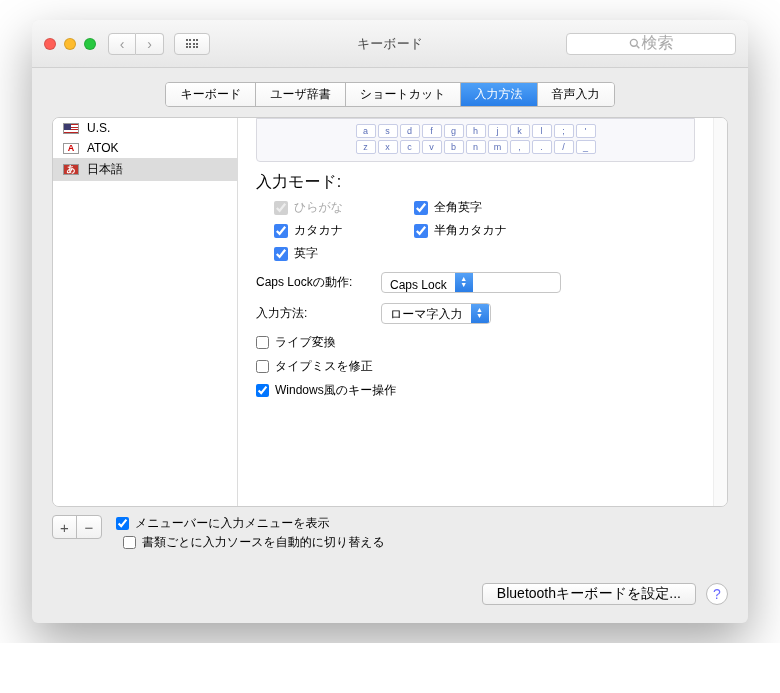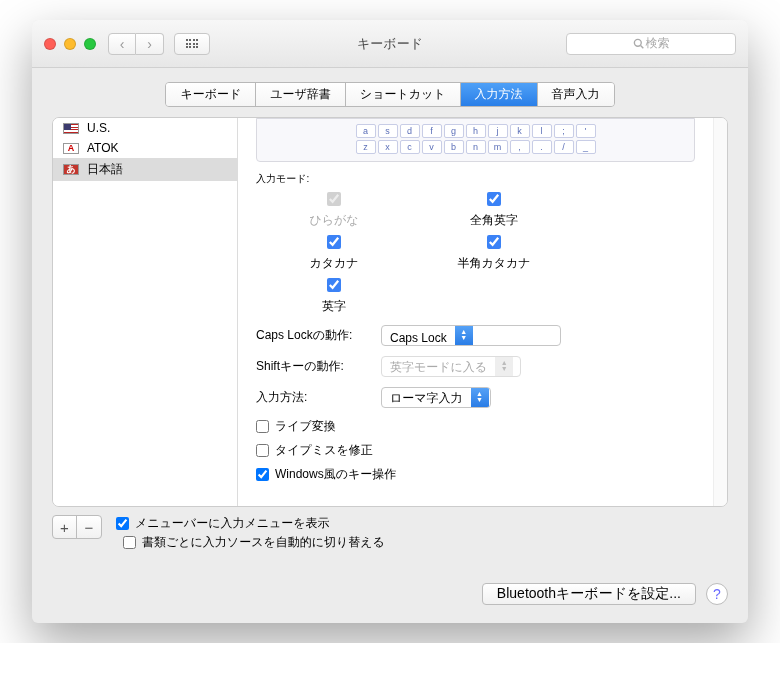--- a/index.html
+++ b/index.html
@@ -12,44 +12,44 @@
 .dot.yellow { background: #febc2e; }
 .dot.green { background: #28c840; }
 .nav-btns { display: flex; margin-left: 12px; }
 .nav-btn { width: 28px; height: 22px; background: linear-gradient(#fff,#f1f1f1); border: 1px solid #c8c8c8; display: flex; align-items: center; justify-content: center; color: #999; font-size: 14px; }
 .nav-btn:first-child { border-radius: 4px 0 0 4px; }
 .nav-btn:last-child { border-radius: 0 4px 4px 0; border-left: none; }
 .grid-btn { width: 36px; height: 22px; background: linear-gradient(#fff,#f1f1f1); border: 1px solid #c8c8c8; border-radius: 4px; margin-left: 10px; display: flex; align-items: center; justify-content: center; }
 .grid-icon { display: grid; grid-template-columns: repeat(4,2px); grid-template-rows: repeat(3,2px); gap: 1.5px; }
 .grid-icon span { background: #666; width: 2px; height: 2px; }
 .title { position: absolute; left: 50%; transform: translateX(-50%); font-size: 13px; color: #4a4a4a; }
-.search { margin-left: auto; width: 170px; height: 22px; background: #fff; border: 1px solid #ccc; border-radius: 4px; display: flex; align-items: center; justify-content: center; color: #aaa; font-size: 12px; gap: 2px; }
+.search { margin-left: auto; width: 170px; height: 22px; background: #fff; border: 1px solid #ccc; border-radius: 4px; display: flex; align-items: center; justify-content: center; color: #aaa; font-size: 16px; gap: 2px; }
 .search svg { width: 11px; height: 11px; }
 .tabs { display: flex; justify-content: center; padding: 14px 0 10px; }
 .tabseg { display: flex; border: 1px solid #b8b8b8; border-radius: 4px; overflow: hidden; font-size: 12px; }
 .tabseg .tab { padding: 3px 14px; background: linear-gradient(#fff,#f5f5f5); border-right: 1px solid #b8b8b8; cursor: default; }
 .tabseg .tab:last-child { border-right: none; }
 .tabseg .tab.active { background: linear-gradient(#4ea0f7,#2a7fe8); color: #fff; }
 .content { background: #ececec; padding: 0 20px 16px; }
 .panel { display: flex; background: #fff; border: 1px solid #ccc; border-radius: 7px; height: 390px; overflow: hidden; }
 .sidebar { width: 185px; border-right: 1px solid #dcdcdc; background: #fff; }
 .src-item { display: flex; align-items: center; gap: 8px; padding: 3px 10px; font-size: 12px; }
 .src-item.selected { background: #dcdcdc; }
 .flag { width: 16px; height: 11px; display: inline-flex; align-items: center; justify-content: center; font-size: 9px; border: 0.5px solid #999; }
 .flag.us { background: linear-gradient(to bottom, #b22 0%, #b22 14%, #fff 14%, #fff 28%, #b22 28%, #b22 42%, #fff 42%, #fff 57%, #b22 57%, #b22 71%, #fff 71%, #fff 85%, #b22 85%); position: relative; }
 .flag.us::before { content: ''; position: absolute; top: 0; left: 0; width: 7px; height: 6px; background: #3c3b6e; }
 .flag.atok { background: #fff; color: #c00; font-weight: bold; }
 .flag.jp { background: #c2362d; color: #fff; font-weight: bold; }
 .detail { flex: 1; padding: 0 18px 12px; overflow-y: auto; position: relative; }
 .kbd-preview { height: 44px; margin: 0 0 10px; background: #f8f8fb; border: 1px solid #d9d9e0; border-radius: 0 0 4px 4px; display: flex; flex-direction: column; align-items: center; justify-content: center; gap: 2px; padding: 4px; }
 .kbd-row { display: flex; gap: 2px; }
 .key { width: 20px; height: 14px; background: #fff; border: 1px solid #c8cde6; border-radius: 2px; font-size: 9px; color: #5b6fb8; display: flex; align-items: center; justify-content: center; }
-.section-label { font-size: 10px; margin: 0 0 6px; }
+.section-label { font-size: 16px; margin: 0 0 6px; }
 .check-grid { display: grid; grid-template-columns: 120px 160px; gap: 6px 20px; margin-left: 18px; margin-bottom: 10px; }
-.chk { display: flex; align-items: center; gap: 6px; font-size: 12px; flex-direction: column; }
+.chk { display: flex; align-items: center; gap: 6px; font-size: 12px; }
 .chk input { width: 14px; height: 14px; accent-color: #3b82f6; }
 .chk.disabled { color: #aaa; }
 .row { display: flex; align-items: center; margin: 10px 0; gap: 10px; }
 .row label { font-size: 12px; width: 115px; }
 .select { display: inline-flex; align-items: flex-end; height: 21px; background: #fff; border: 1px solid #c6c6c6; border-radius: 4px; font-size: 12px; padding: 0 0 0 8px; overflow: hidden; }
 .select .arrows { width: 18px; height: 21px; background: linear-gradient(#5aa5f8,#2a7de6); display: flex; flex-direction: column; align-items: center; justify-content: center; color: #fff; font-size: 7px; margin-left: 8px; line-height: 6px; }
 .select.disabled { color: #aaa; border-color: #ddd; }
 .select.disabled .arrows { background: #eee; color: #bbb; }
 .chk-line { display: flex; align-items: center; gap: 6px; font-size: 12px; margin: 7px 0; }
 .bottom-row { display: flex; margin-top: 8px; gap: 14px; align-items: flex-start; }
@@ -185,27 +185,20 @@
         </div>
 
         <div class="row">
           <label>Caps Lockの動作:</label>
           <div class="select" style="width:180px">
             <span>Caps Lock</span>
             <span class="arrows">▲<br>▼</span>
           </div>
         </div>
 
-        <div class="row">
-          <label>Shiftキーの動作:</label>
-          <div class="select disabled" style="width:140px">
-            <span>英字モードに入る</span>
-            <span class="arrows">▲<br>▼</span>
-          </div>
-        </div>
 
         <div class="row">
           <label>入力方法:</label>
           <div class="select" style="width:110px">
             <span>ローマ字入力</span>
             <span class="arrows">▲<br>▼</span>
           </div>
         </div>
 
         <label class="chk-line">

